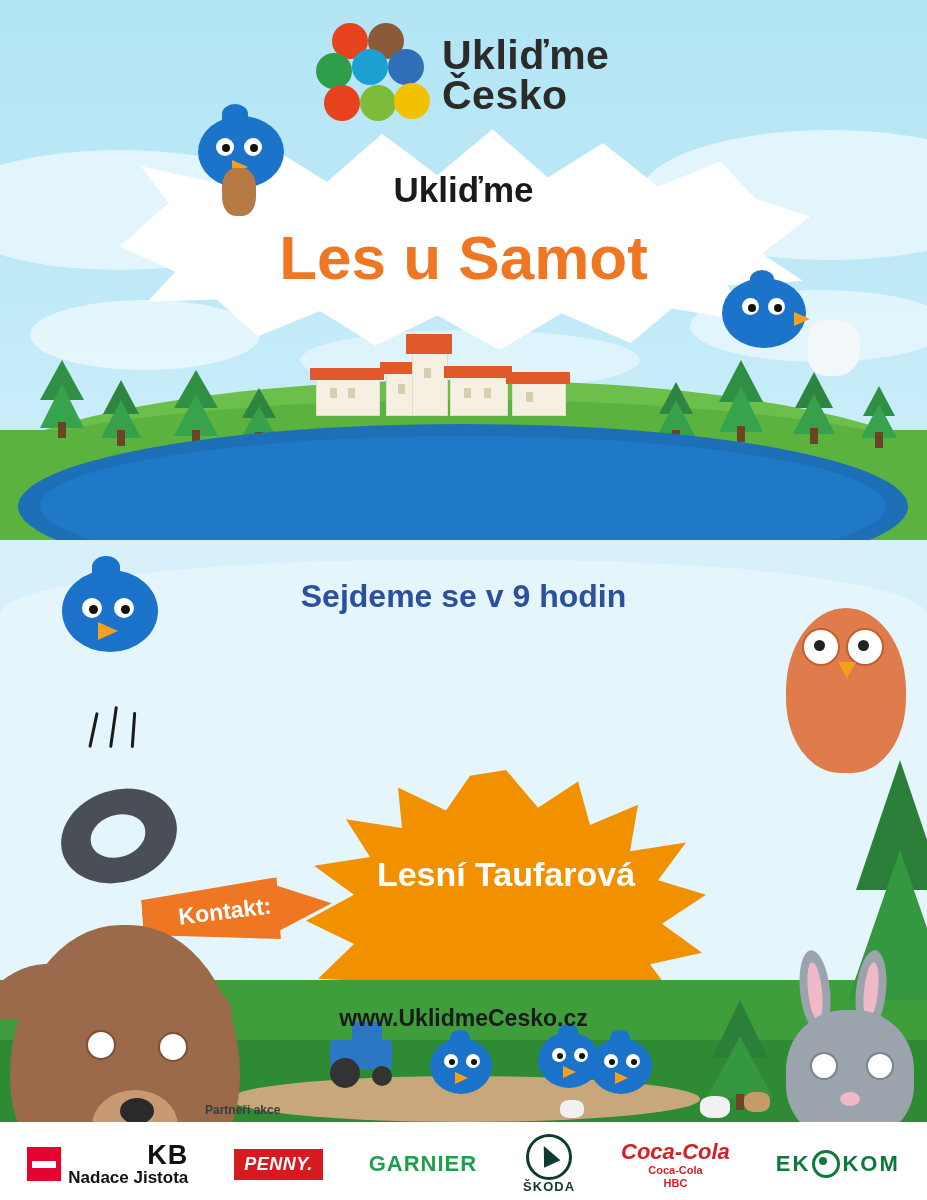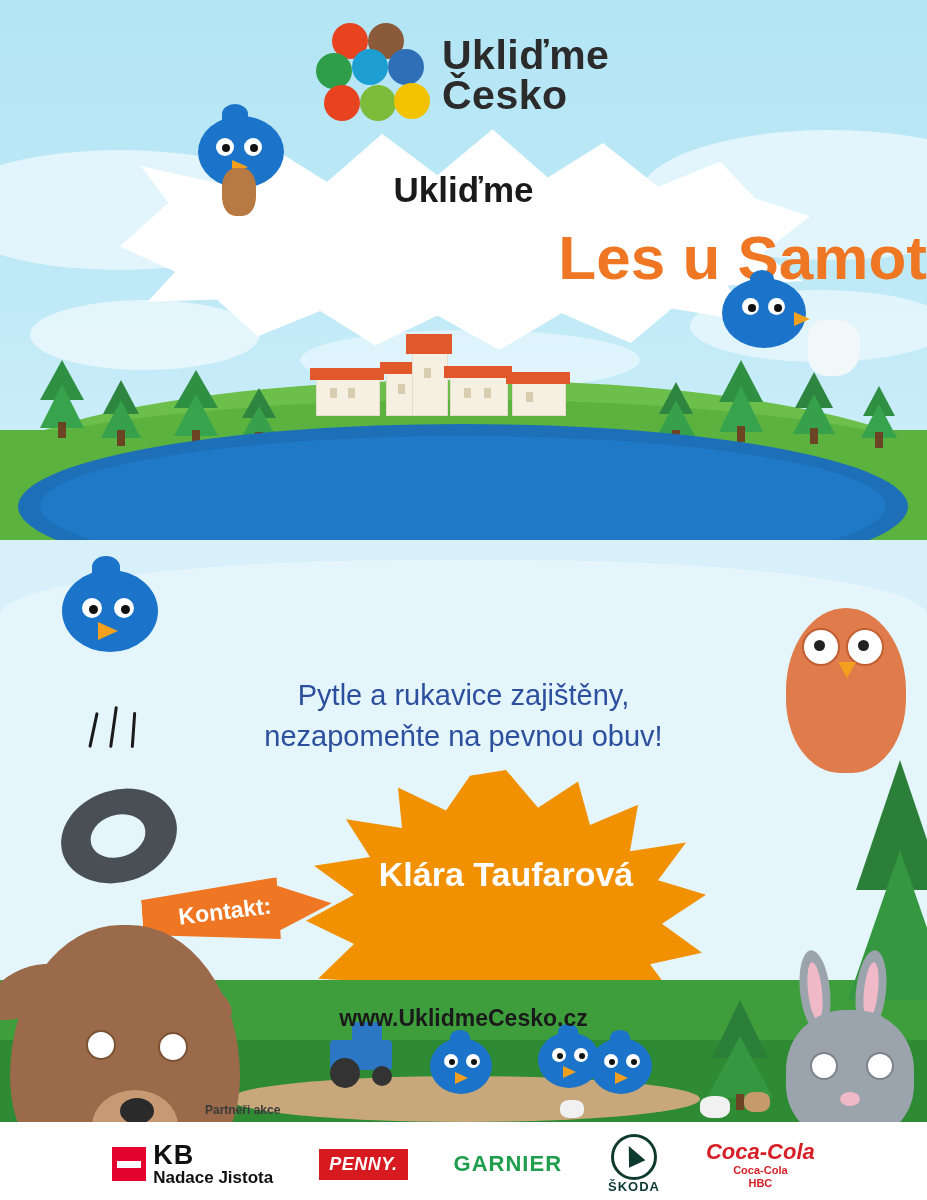--- a/index.html
+++ b/index.html
@@ -201,21 +201,21 @@
     text-align: center;
     font-size: 35px;
     font-weight: 700;
     color: #1a1a1a;
   }
   .place {
     position: absolute;
     left: 0;
     top: 222px;
     width: 927px;
-    text-align: right;
+    text-align: center;
     font-size: 62px;
     font-weight: 700;
     color: #ef7622;
   }
 
   
   .village { position: absolute; left: 286px; top: 330px; width: 320px; height: 110px; }
   .bld { position: absolute; background: #f6f0e2; border: 1px solid #e6ddc8; }
   .roof { position: absolute; background: #e1592a; }
   .win { position: absolute; background: #d9cdb0; width: 7px; height: 10px; }
@@ -382,21 +382,21 @@
 
   .kb-logo { display: flex; align-items: center; gap: 7px; }
   .kb-mark { width: 34px; height: 34px; background: #e4032e; position: relative; }
   .kb-mark::after {
     content: "";
     position: absolute;
     left: 5px; top: 14px;
     width: 24px; height: 7px;
     background: #ffffff;
   }
-  .kb-text { line-height: 1; }
+  .kb-text { line-height: 1; text-align: right; }
   .kb-kb { font-size: 27px; font-weight: 700; color: #111; letter-spacing: 1px; }
   .kb-sub { font-size: 17px; font-weight: 700; color: #111; }
 
   .garnier { color: #1f9e4e; font-size: 22px; font-weight: 700; letter-spacing: 1px; }
   .penny {
     background: #d71920; color: #fff; font-size: 18px; font-weight: 700;
     font-style: italic; padding: 5px 10px; letter-spacing: 0.5px;
   }
   .skoda { text-align: center; line-height: 1.1; }
   .skoda-ring {
@@ -643,29 +643,26 @@
     <div class="logo-text">
       <div>Ukliďme</div>
       <div>Česko</div>
     </div>
   </div>
 
   <div class="kicker">Ukliďme</div>
   <div class="place">Les u Samot</div>
 
 
+  <div class="meet-time">Sejdeme se v 9 hodin</div>
   <div class="meet-place">
   </div>
-  <div class="bags-note">
-    <div>Pytle a rukavice zajištěny,</div>
-    <div>nezapomeňte na pevnou obuv!</div>
-  </div>
 
   <div class="burst-orange"></div>
-  <div class="contact-name">Klára Taufarová</div>
+  <div class="contact-name">Lesní Taufarová</div>
   <div class="kontakt-arrow"></div>
   <div class="kontakt-label">Kontakt:</div>
 
   <div class="tire-outer"></div>
   <div class="tire-inner"></div>
   <div class="scribble" style="left:92px;top:712px;width:3px;height:36px;transform:rotate(12deg);"></div>
   <div class="scribble" style="left:112px;top:706px;width:3px;height:42px;transform:rotate(8deg);"></div>
   <div class="scribble" style="left:132px;top:712px;width:3px;height:36px;transform:rotate(4deg);"></div>
 
   <div class="bird" style="left:192px;top:112px;width:110px;height:100px;">
@@ -811,15 +808,22 @@
     </div>
 
     <div class="partner">
       <div class="cocacola">
         <div class="cc-top">Coca-Cola</div>
         <div class="cc-bot">Coca-Cola</div>
         <div class="cc-bot">HBC</div>
       </div>
     </div>
 
+    <div class="partner">
+      <div class="ekokom">
+        <span>EK</span>
+        <span class="ekokom-o"></span>
+        <span>KOM</span>
+      </div>
+    </div>
   </div>
 
 </div>
 
 </body></html>

